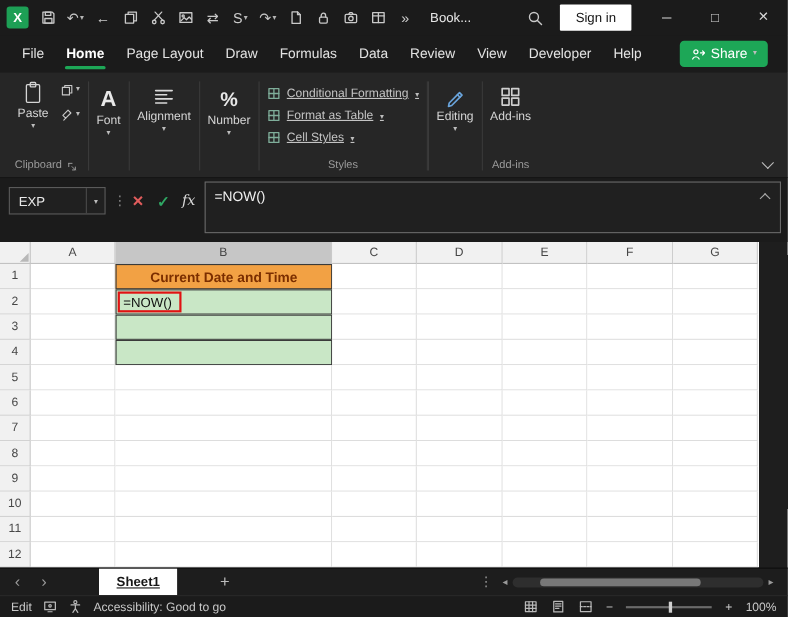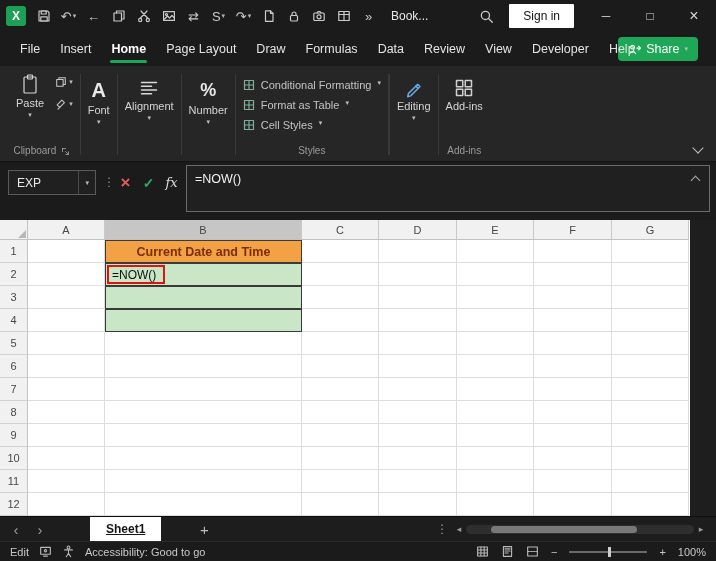--- a/index.html
+++ b/index.html
@@ -35,21 +35,21 @@
   .rgroup-content{display:flex;gap:6px;}
   .rgroup-label{margin-top:auto;color:#9b9b9b;font-size:10px;display:flex;align-items:flex-end;gap:5px;padding-bottom:3px;}
   .paste-btn{display:flex;flex-direction:column;align-items:center;color:#d5d5d5;font-size:11px;gap:2px;padding:3px 5px 0;}
   .mini-col{display:flex;flex-direction:column;gap:10px;padding-top:6px;}
   .mini-btn{display:flex;align-items:center;color:#c9c9c9;gap:2px;}
   .collapsed-btn{display:flex;flex-direction:column;align-items:center;color:#d5d5d5;font-size:11px;padding-top:8px;gap:2px;}
   .big-letter{font-size:20px;font-weight:700;color:#e8e8e8;line-height:24px;}
   .big-pct{font-size:18px;font-weight:700;color:#e8e8e8;line-height:24px;}
   .caret{font-size:7px;color:#bdbdbd;line-height:8px;}
   .styles-col{display:flex;flex-direction:column;gap:8px;padding-top:9px;align-items:flex-start;}
-  .styles-row{display:flex;align-items:flex-start;gap:6px;color:#c3c3c3;font-size:11px;}
+  .styles-row{display:flex;align-items:flex-end;gap:6px;color:#c3c3c3;font-size:11px;text-decoration:underline;}
   .icon-teal{color:#7fae9a;}
   .icon-blue{color:#6aa5dd;}
   .ribbon-collapse{position:absolute;right:14px;bottom:9px;width:8px;height:8px;border-right:1.6px solid #bdbdbd;border-bottom:1.6px solid #bdbdbd;transform:rotate(45deg);}
 
   
   #formulabar{top:162px;height:58px;background:#1b1b1b;}
   .namebox{position:absolute;left:8px;top:8px;width:88px;height:25px;background:#202020;border:1px solid #5a5a5a;display:flex;align-items:center;color:#e8e8e8;font-size:12px;padding:0 0 0 8px;}
   .nb-caret{margin-left:auto;font-size:7px;color:#bdbdbd;border-left:1px solid #4a4a4a;padding:0 6px;height:100%;display:flex;align-items:center;}
   .fb-dots{position:absolute;left:103px;top:13px;color:#8a8a8a;font-size:12px;}
   .fb-btn{position:absolute;top:8px;width:21px;height:25px;display:flex;align-items:center;justify-content:center;}
@@ -186,21 +186,20 @@
       <span>□</span>
     </span>
   <span class="win-btn" style="font-size:16px;">
       <span>×</span>
     </span>
 </div>
 
 <div id="menubar" class="band">
   <div id="menu-items">
       <span class="menu-item">File</span>
-      <span class="menu-item">Insert</span>
       <span class="menu-item active">Home</span>
       <span class="menu-item">Page Layout</span>
       <span class="menu-item">Draw</span>
       <span class="menu-item">Formulas</span>
       <span class="menu-item">Data</span>
       <span class="menu-item">Review</span>
       <span class="menu-item">View</span>
       <span class="menu-item">Developer</span>
       <span class="menu-item">Help</span>
     </div>

